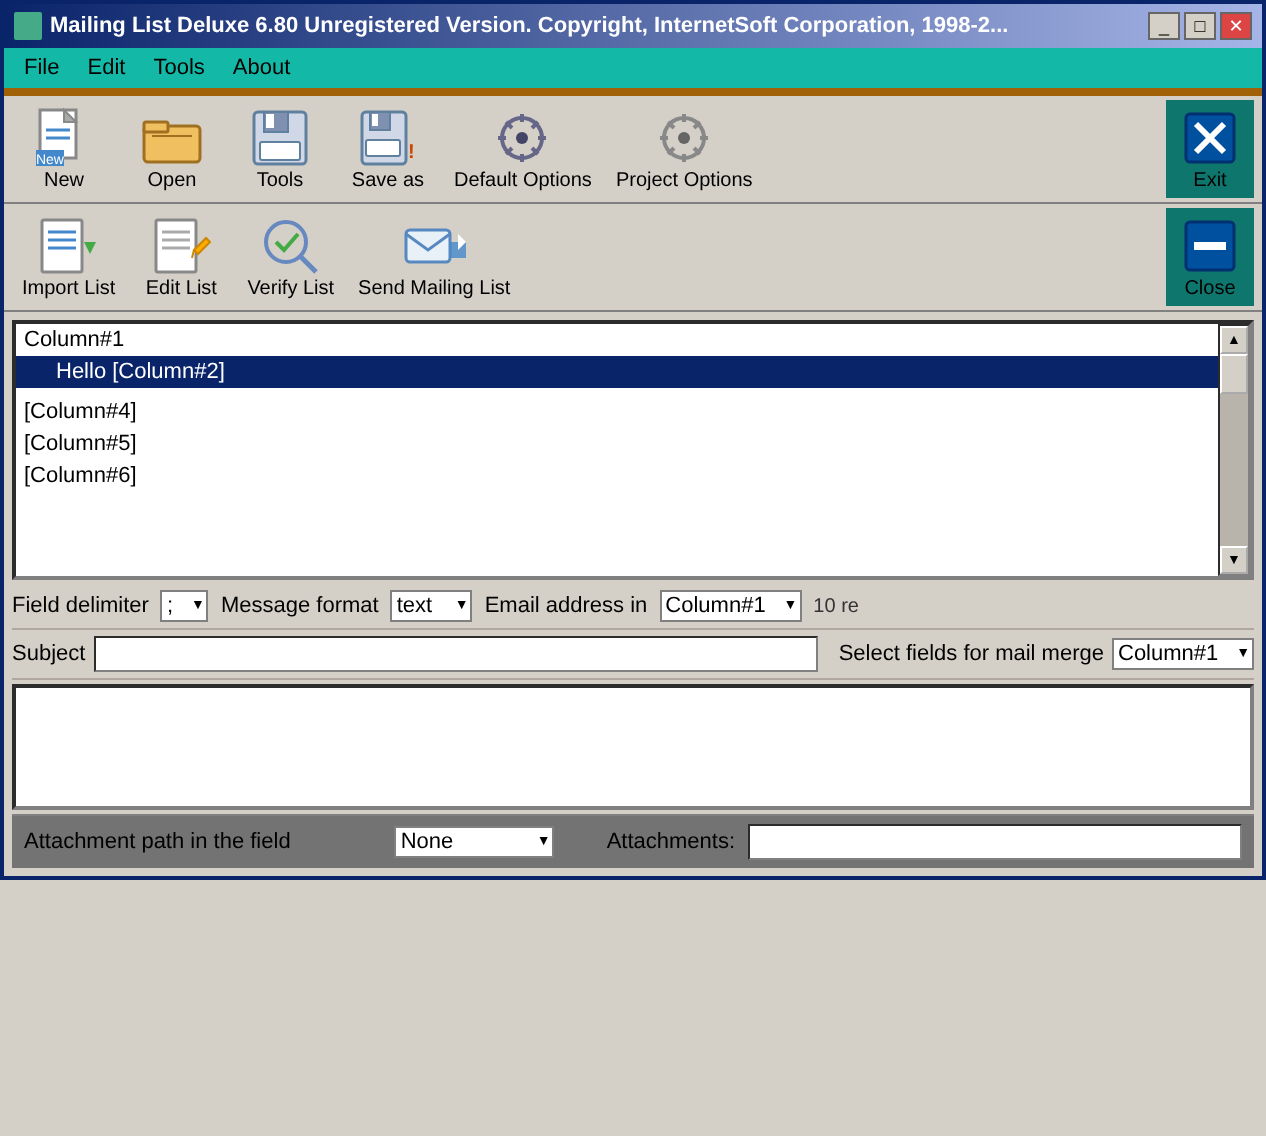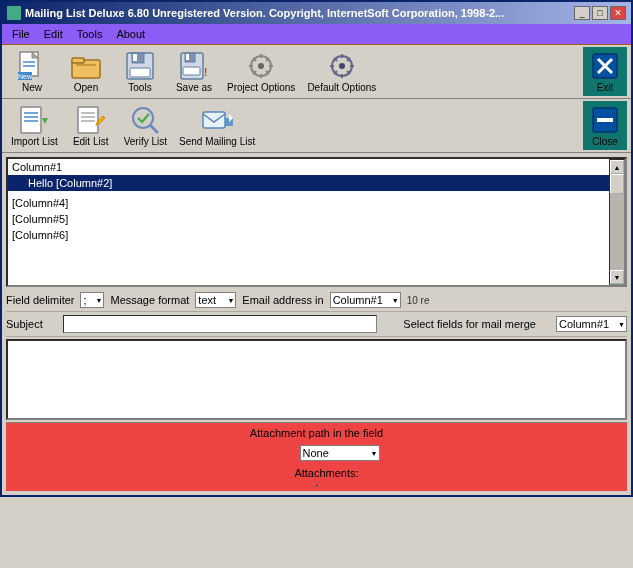--- a/index.html
+++ b/index.html
@@ -1,20 +1,20 @@
 <!DOCTYPE html>
 <html><head>
   <meta charset="utf-8">
   <style>
     * { box-sizing: border-box; margin: 0; padding: 0; }
     body { font-family: 'Segoe UI', Tahoma, sans-serif; font-size: 11px; background: #d4d0c8; }
 
     .window {
       width: 633px;
-      height: 497px;
+      height: 440px;
       border: 2px solid #0a246a;
       background: #d4d0c8;
       display: flex;
       flex-direction: column;
     }
 
     .title-bar {
       background: linear-gradient(to right, #0a246a, #a6b5e7);
       color: white;
       padding: 3px 5px;
@@ -51,26 +51,26 @@
       border: 1px solid #666;
       font-size: 9px;
       display: flex;
       align-items: center;
       justify-content: center;
       cursor: pointer;
       color: #000;
     }
 
     .menu-bar {
-      background: #8b5cf6;
+      background: #14b8a6;
       display: flex;
       align-items: center;
       padding: 2px 4px;
       gap: 2px;
-      border-bottom: 1px solid #a16207;
+      border-bottom: 4px solid #a16207;
     }
 
     .menu-item {
       padding: 2px 6px;
       cursor: pointer;
       font-size: 11px;
     }
 
     .toolbar-row {
       display: flex;
@@ -196,23 +196,22 @@
       resize: none;
       font-size: 11px;
       padding: 3px;
     }
 
     .bottom-bar {
       display: flex;
       align-items: center;
       gap: 6px;
       padding: 4px 6px;
-      background: #ef4444;
+      background: #737373;
       border-top: 1px solid #808080;
-      flex-direction: column;
     }
 
     .count-badge {
       font-size: 10px;
       color: #333;
     }
 
     .full-content {
       display: flex;
       flex-direction: column;
@@ -241,21 +240,21 @@
       flex-wrap: wrap;
       align-items: center;
       gap: 6px;
       padding: 3px 0;
       border-bottom: 1px solid #b0a8a0;
     }
 
     .subject-line {
       display: flex;
       align-items: center;
-      gap: 20px;
+      gap: 4px;
       padding: 3px 0;
       border-bottom: 1px solid #b0a8a0;
     }
 
     .msg-body {
       flex: 1;
       display: flex;
       padding: 2px 0;
     }
   </style>
@@ -318,53 +317,53 @@
 
     <div class="toolbar-btn">
       <svg class="icon-svg" viewBox="0 0 32 32">
         <rect x="3" y="3" width="22" height="26" rx="2" fill="#d0d8e8" stroke="#6080a0" stroke-width="1.5"></rect>
         <rect x="7" y="3" width="10" height="9" fill="#8090b0" stroke="#6080a0" stroke-width="1"></rect>
         <rect x="8" y="4" width="3" height="6" fill="white"></rect>
         <rect x="5" y="17" width="17" height="8" rx="1" fill="white" stroke="#6080a0" stroke-width="1"></rect>
         <text x="26" y="26" font-size="10" fill="#cc4400" font-weight="bold">!</text>
       </svg>
       <span>Save as</span>
+    </div>
+
+    <div class="toolbar-btn">
+      <svg class="icon-svg" viewBox="0 0 32 32">
+        <circle cx="16" cy="16" r="10" fill="none" stroke="#668" stroke-width="2"></circle>
+        <circle cx="16" cy="16" r="3" fill="#446"></circle>
+        <line x1="16" y1="4" x2="16" y2="8" stroke="#668" stroke-width="2"></line>
+        <line x1="16" y1="24" x2="16" y2="28" stroke="#668" stroke-width="2"></line>
+        <line x1="4" y1="16" x2="8" y2="16" stroke="#668" stroke-width="2"></line>
+        <line x1="24" y1="16" x2="28" y2="16" stroke="#668" stroke-width="2"></line>
+        <line x1="8" y1="8" x2="11" y2="11" stroke="#668" stroke-width="2"></line>
+        <line x1="21" y1="21" x2="24" y2="24" stroke="#668" stroke-width="2"></line>
+        <line x1="24" y1="8" x2="21" y2="11" stroke="#668" stroke-width="2"></line>
+        <line x1="8" y1="24" x2="11" y2="21" stroke="#668" stroke-width="2"></line>
+      </svg>
+      <span>Default Options</span>
     </div>
 
     <div class="toolbar-btn">
       <svg class="icon-svg" viewBox="0 0 32 32">
         <circle cx="16" cy="16" r="10" fill="none" stroke="#888" stroke-width="2"></circle>
         <circle cx="16" cy="16" r="3" fill="#666"></circle>
         <line x1="16" y1="4" x2="16" y2="8" stroke="#888" stroke-width="2"></line>
         <line x1="16" y1="24" x2="16" y2="28" stroke="#888" stroke-width="2"></line>
         <line x1="4" y1="16" x2="8" y2="16" stroke="#888" stroke-width="2"></line>
         <line x1="24" y1="16" x2="28" y2="16" stroke="#888" stroke-width="2"></line>
         <line x1="8" y1="8" x2="11" y2="11" stroke="#888" stroke-width="2"></line>
         <line x1="21" y1="21" x2="24" y2="24" stroke="#888" stroke-width="2"></line>
         <line x1="24" y1="8" x2="21" y2="11" stroke="#888" stroke-width="2"></line>
         <line x1="8" y1="24" x2="11" y2="21" stroke="#888" stroke-width="2"></line>
       </svg>
       <span>Project Options</span>
     </div>
-
-    <div class="toolbar-btn">
-      <svg class="icon-svg" viewBox="0 0 32 32">
-        <circle cx="16" cy="16" r="10" fill="none" stroke="#668" stroke-width="2"></circle>
-        <circle cx="16" cy="16" r="3" fill="#446"></circle>
-        <line x1="16" y1="4" x2="16" y2="8" stroke="#668" stroke-width="2"></line>
-        <line x1="16" y1="24" x2="16" y2="28" stroke="#668" stroke-width="2"></line>
-        <line x1="4" y1="16" x2="8" y2="16" stroke="#668" stroke-width="2"></line>
-        <line x1="24" y1="16" x2="28" y2="16" stroke="#668" stroke-width="2"></line>
-        <line x1="8" y1="8" x2="11" y2="11" stroke="#668" stroke-width="2"></line>
-        <line x1="21" y1="21" x2="24" y2="24" stroke="#668" stroke-width="2"></line>
-        <line x1="24" y1="8" x2="21" y2="11" stroke="#668" stroke-width="2"></line>
-        <line x1="8" y1="24" x2="11" y2="21" stroke="#668" stroke-width="2"></line>
-      </svg>
-      <span>Default Options</span>
-    </div>
     <div class="toolbar-spacer"></div>
 
     <div class="exit-btn">
       <svg class="icon-svg" viewBox="0 0 32 32">
         <rect x="4" y="4" width="24" height="24" rx="2" fill="#0050a0" stroke="#003070" stroke-width="1.5"></rect>
         <line x1="9" y1="9" x2="23" y2="23" stroke="white" stroke-width="3"></line>
         <line x1="23" y1="9" x2="9" y2="23" stroke="white" stroke-width="3"></line>
       </svg>
       <span>Exit</span>
     </div>

